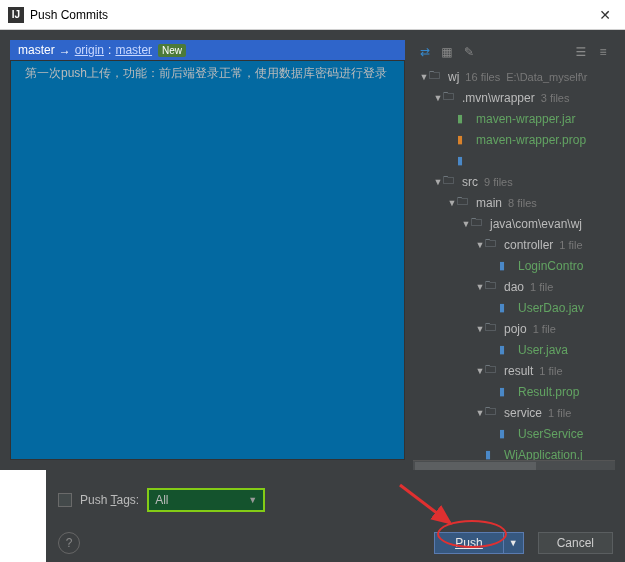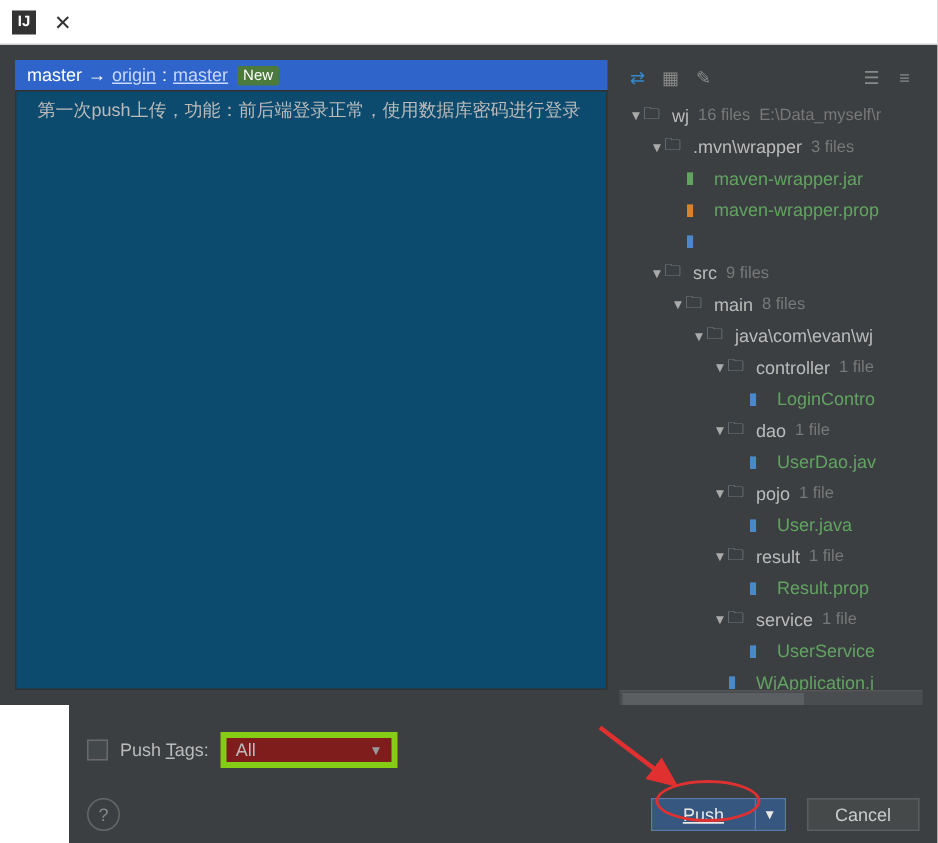--- a/index.html
+++ b/index.html
@@ -10,21 +10,21 @@
 .titlebar-text { font-size: 12px; color: #000; flex: 1; }
 .titlebar-close { font-size: 14px; color: #333; padding: 0 6px; cursor: pointer; }
 
 .body { background: #3c3f41; height: 440px; display: flex; padding: 10px 10px 0 10px; gap: 8px; }
 
 .left-pane { width: 395px; display: flex; flex-direction: column; }
 .branch-bar { background: #2f65ca; color: #fff; padding: 3px 8px; font-size: 12px; display: flex; align-items: center; gap: 4px; }
 .branch-bar .origin { text-decoration: underline; color: #c8d8ff; text-align: center; }
 .branch-bar .remote-master { text-decoration: underline; color: #c8d8ff; }
 .branch-bar .newtag { background: #4c7a3a; font-size: 10px; padding: 1px 4px; border-radius: 2px; margin-left: 2px; }
-.commit-area { background: #0c4a6e; flex: 1; color: #bbb; font-size: 12px; padding: 4px 0; overflow: hidden; border: 1px solid #323232; }
+.commit-area { background: #0369a1; flex: 1; color: #bbb; font-size: 12px; padding: 4px 0; overflow: hidden; border: 1px solid #323232; }
 .commit-line { white-space: nowrap; overflow: hidden; text-overflow: clip; padding-left: 14px; }
 .left-scroll { height: 10px; background: #3c3f41; }
 
 .right-pane { width: 202px; display: flex; flex-direction: column; }
 .toolbar { height: 24px; display: flex; align-items: center; padding: 0 4px; gap: 6px; }
 .tb-icon { width: 16px; height: 16px; color: #8a8a8a; font-size: 12px; display: flex; align-items: center; justify-content: center; }
 .tb-spacer { flex: 1; }
 .tb-icon.accent { color: #3688cc; }
 .tree { background: #3c3f41; flex: 1; font-size: 12px; color: #bbb; overflow: hidden; padding-top: 2px; }
 .tree-row { display: flex; align-items: center; height: 21px; white-space: nowrap; }
@@ -39,40 +39,41 @@
 .tree-count { color: #787878; margin-left: 6px; font-size: 11px; }
 .tree-path { color: #787878; margin-left: 6px; font-size: 11px; }
 .right-scroll { height: 10px; background: #4a4d4f; border-top: 1px solid #555; }
 .right-scroll-thumb { height: 8px; background: #5c5f61; width: 60%; margin: 1px 0 0 2px; }
 
 .footer { background: #3c3f41; height: 92px; padding: 8px 12px; display: flex; flex-direction: column; margin-left: 46px; }
 .tags-row { display: flex; align-items: center; gap: 8px; margin-top: 10px; }
 .checkbox { width: 14px; height: 14px; border: 1px solid #6a6a6a; background: #43494a; }
 .tags-label { color: #bbb; font-size: 12px; }
 .tags-label u { text-decoration: underline; }
-.tags-select { width: 118px; height: 24px; background: #7f1d1d; border: 4px solid #84cc16; color: #bbb; font-size: 12px; padding: 0 6px; display: flex; align-items: center; justify-content: space-between; }
+.tags-select { width: 118px; height: 24px; background: #14532d; border: 2px solid #84cc16; color: #bbb; font-size: 12px; padding: 0 6px; display: flex; align-items: center; justify-content: space-between; }
 .tags-select .caret { font-size: 9px; color: #999; }
 
 .buttons-row { display: flex; align-items: center; margin-top: 20px; }
 .help-btn { width: 22px; height: 22px; border-radius: 50%; border: 1px solid #666; color: #888; font-size: 12px; display: flex; align-items: center; justify-content: center; }
 .btn-spacer { flex: 1; }
 .push-btn-group { display: flex; border: 1px solid #5a7bb0; }
 .push-btn { background: #365880; color: #e8e8e8; font-size: 12px; padding: 3px 20px; cursor: pointer; position: relative; }
 .push-btn span { text-decoration: underline; text-decoration-color: #e8e8e8; }
 .push-btn-drop { background: #365880; color: #e8e8e8; width: 20px; display: flex; align-items: center; justify-content: center; font-size: 9px; border-left: 1px solid #5a7bb0; cursor: pointer; }
 .cancel-btn { background: #45494a; border: 1px solid #5a5e60; color: #ccc; font-size: 12px; padding: 3px 18px; margin-left: 14px; cursor: pointer; }
 
 .arrow-svg { position: absolute; left: 395px; top: 475px; pointer-events: none; }
 .circle-ann { position: absolute; border: 2px solid #e03030; border-radius: 50%; pointer-events: none; }
 </style>
 </head>
 <body>
 
 <div class="titlebar">
   <div class="titlebar-icon">IJ</div>
+  <div class="titlebar-text">Push Commits</div>
   <div class="titlebar-close">✕</div>
 </div>
 
 <div class="body">
   <div class="left-pane">
     <div class="branch-bar">
       <span>master</span>
       <span>→</span>
       <span class="origin">origin</span>
       <span>:</span>

